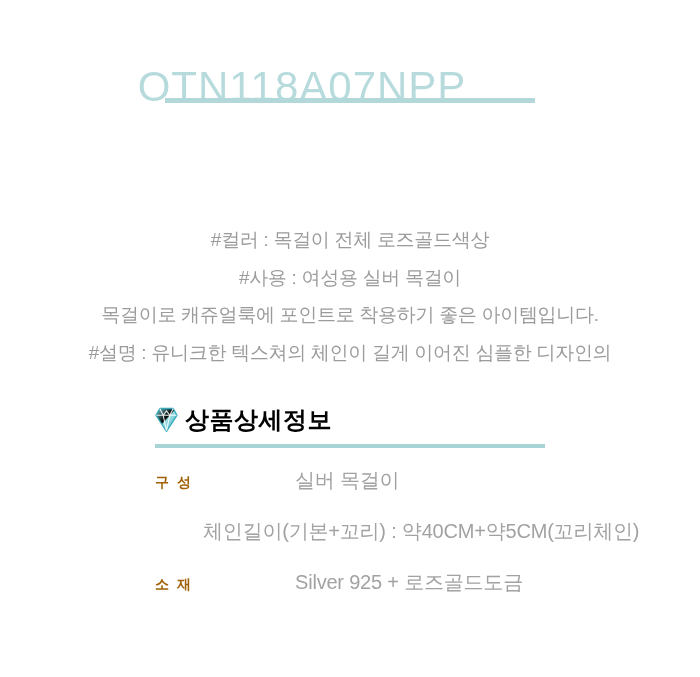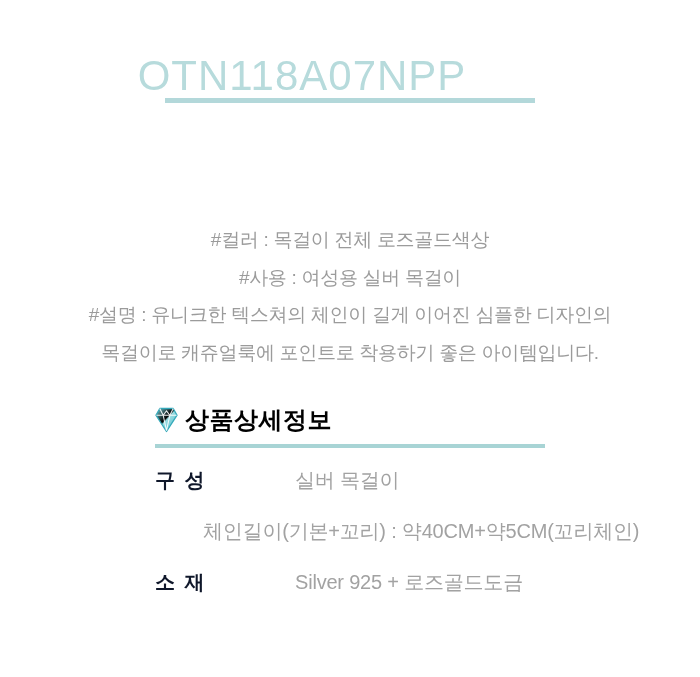--- a/index.html
+++ b/index.html
@@ -5,21 +5,21 @@
   * { margin: 0; padding: 0; box-sizing: border-box; }
   html, body { background: #ffffff; }
   body {
     width: 700px; height: 677px;
     position: relative; overflow: hidden;
     font-family: "Liberation Sans", "DejaVu Sans", sans-serif;
   }
 
   
   .product-code {
-    position: absolute; top: 52px; left: 0; width: 604px;
+    position: absolute; top: 63px; left: 0; width: 604px;
     text-align: center;
     font-size: 42px; font-weight: 400; letter-spacing: 1px;
     color: #b7dbdc;
   }
   .code-underline {
     position: absolute; top: 98px; left: 165px;
     width: 370px; height: 5px; background: #b3d8da;
   }
 
   
@@ -38,36 +38,36 @@
   .section-title {
     font-size: 24px; font-weight: 600; color: #000000; letter-spacing: 0.5px;
   }
   .section-rule { margin-top: 9px; width: 390px; height: 4px; background: #a8d4d5; }
 
   
   .spec-table { margin-top: 19px; }
   .spec-row { display: flex; align-items: baseline; margin-bottom: 24px; white-space: nowrap; }
   .spec-label {
     width: 92px; flex: 0 0 auto;
-    font-size: 20px; font-weight: 700; color: #0f172a; letter-spacing: 2px;
+    font-size: 14px; font-weight: 700; color: #a16207; letter-spacing: 2px;
   }
   .spec-value { font-size: 20px; color: #a2a2a2; letter-spacing: -0.2px; margin-left: 48px; }
 </style>
 </head>
 <body>
 
 <div class="product-code">OTN118A07NPP</div>
 
 <div class="code-underline"></div>
 
 <div class="desc-block">
   <div>#컬러 : 목걸이 전체 로즈골드색상</div>
   <div>#사용 : 여성용 실버 목걸이</div>
+  <div>목걸이로 캐쥬얼룩에 포인트로 착용하기 좋은 아이템입니다.</div>
   <div>#설명 : 유니크한 텍스쳐의 체인이 길게 이어진 심플한 디자인의</div>
-  <div>목걸이로 캐쥬얼룩에 포인트로 착용하기 좋은 아이템입니다.</div>
 </div>
 
 <div class="detail-section">
   <div class="section-head">
     <span class="gem-wrap">
       <svg viewBox="0 0 24 28" xmlns="http://www.w3.org/2000/svg">
         <defs>
           <linearGradient id="gemGrad" x1="0" y1="0" x2="1" y2="1">
             <stop offset="0" stop-color="#7ed3da"></stop>
             <stop offset="0.45" stop-color="#9addе2"></stop>

